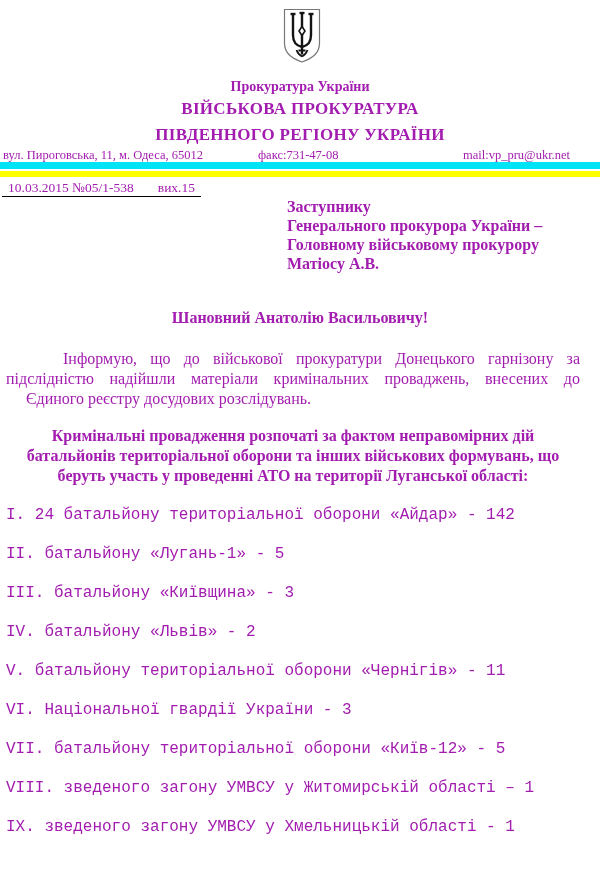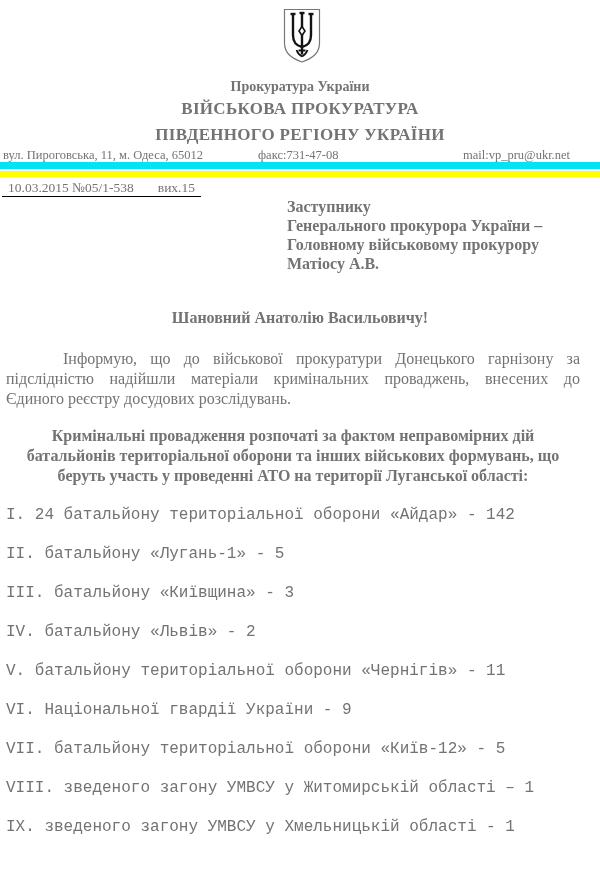--- a/index.html
+++ b/index.html
@@ -1,18 +1,18 @@
 <!DOCTYPE html>
 <html><head>
 <meta charset="utf-8">
 <style>
   html,body{margin:0;padding:0;background:#fff;}
   .page{
     position:relative;width:600px;height:881px;background:#fff;overflow:hidden;
-    font-family:"Liberation Serif", serif;color:#737373;
+    font-family:"Liberation Serif", serif;color:#a21caf;
   }
   
   .emblem{position:absolute;left:282px;top:8px;width:40px;height:55px;}
   .org-small{position:absolute;top:79px;left:0;width:600px;text-align:center;
     font-weight:bold;font-size:14px;line-height:16px;}
   .org-big{position:absolute;top:96px;left:0;width:600px;text-align:center;
     font-weight:bold;font-size:17px;line-height:26px;letter-spacing:.3px;}
   .addr-row{position:absolute;top:148px;left:0;width:600px;height:16px;
     font-size:12.5px;line-height:14px;}
   .addr-left{position:absolute;left:3px;top:0;}
@@ -29,21 +29,21 @@
   
   .recipient{position:absolute;top:197px;left:287px;font-weight:bold;
     font-size:16px;line-height:19px;}
   
   .salutation{position:absolute;top:309px;left:0;width:600px;text-align:center;
     font-weight:bold;font-size:16px;line-height:18px;}
   
   .intro{position:absolute;top:349px;left:6px;width:574px;font-size:16px;line-height:20px;}
   .intro .just{text-align:justify;text-align-last:justify;}
   .intro .indent{padding-left:57px;}
-  .intro .last{text-align:left;}
+  .intro .last{text-align:left;margin-left:20px;}
   .emphasis{position:absolute;top:426px;left:6px;width:574px;text-align:center;
     font-weight:bold;font-size:16px;line-height:20px;}
   
   .case-list{position:absolute;top:506px;left:6px;width:574px;font-size:16px;}
   .case-item{line-height:19px;margin-bottom:20px;white-space:pre-wrap;font-family:Liberation Mono, monospace;}
 </style>
 </head>
 <body>
 
 <div class="page">
@@ -109,19 +109,19 @@
     <div>батальйонів територіальної оборони та інших військових формувань, що</div>
     <div>беруть участь у проведенні АТО на території Луганської області:</div>
   </div>
 
   <div class="case-list">
     <div class="case-item">I. 24 батальйону територіальної оборони «Айдар» - 142</div>
     <div class="case-item">II. батальйону «Лугань-1» - 5</div>
     <div class="case-item">III. батальйону «Київщина» - 3</div>
     <div class="case-item">IV. батальйону «Львів» - 2</div>
     <div class="case-item">V. батальйону територіальної оборони «Чернігів» - 11</div>
-    <div class="case-item">VI. Національної гвардії України - 9</div>
+    <div class="case-item">VI. Національної гвардії України - 3</div>
     <div class="case-item">VII. батальйону територіальної оборони «Київ-12» - 5</div>
     <div class="case-item">VIII. зведеного загону УМВСУ у Житомирській області – 1</div>
     <div class="case-item">IX. зведеного загону УМВСУ у Хмельницькій області - 1</div>
   </div>
 
 </div>
 
 </body></html>

